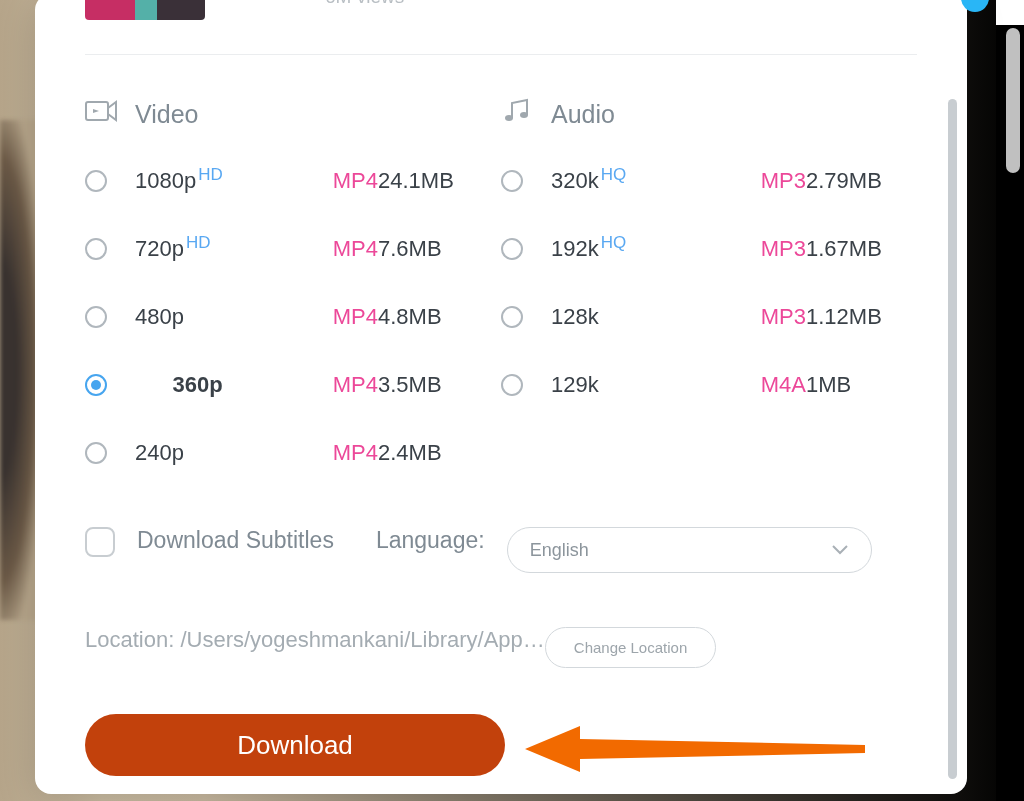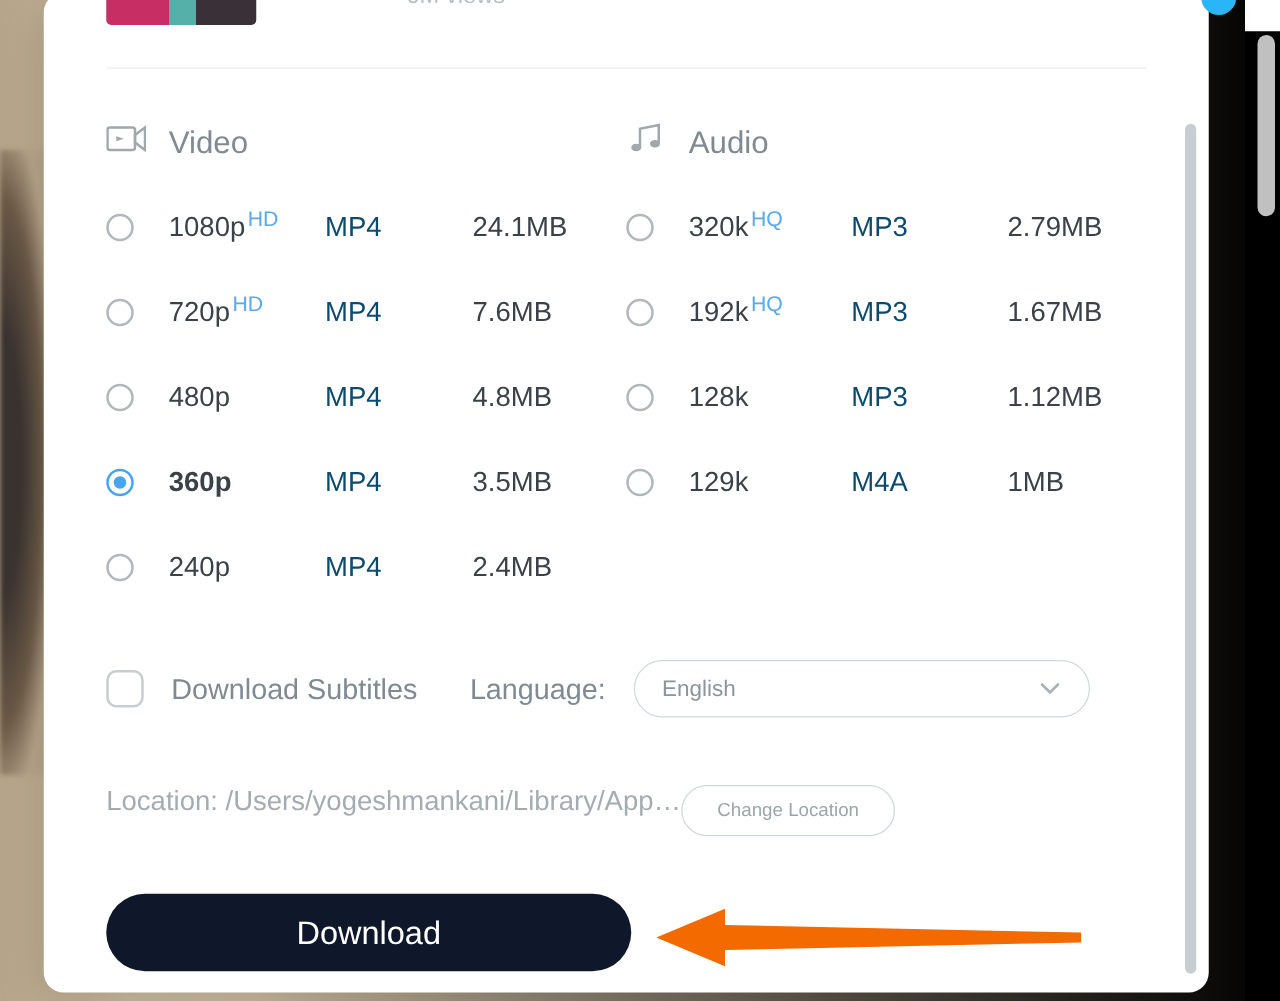--- a/index.html
+++ b/index.html
@@ -145,39 +145,38 @@
     content: "";
     position: absolute;
     inset: 4px;
     background: #46a5ef;
     border-radius: 50%;
   }
   .res-cell {
     width: 125px;
     position: relative;
   }
-  .selected-row .res-cell { font-weight: 700; }
-  .fmt-cell { width: 118px; color: #0c4a6e; }
+  .selected-row .res-cell { font-weight: 700; text-align: center; }
+  .fmt-cell { width: 118px; color: #ec4899; text-align: right; }
   .size-cell { width: 110px; }
   .badge {
     color: #59a8f2;
     font-size: 17px;
     font-weight: 500;
     position: relative;
     top: -8px;
     margin-left: 2px;
   }
 
   .col.audio .res-cell { width: 130px; }
   .col.audio .fmt-cell { width: 125px; }
 
   
   .sub-row {
     display: flex;
-    align-items: center;
     margin-top: 30px;
     gap: 22px;
     color: #7f8a93;
     font-size: 23px;
   }
   .checkbox {
     width: 30px; height: 30px;
     border: 2px solid #c8cdd1;
     border-radius: 8px;
     flex: none;
@@ -213,21 +212,21 @@
   }
 
   
   .dl-row {
     margin-top: 46px;
     position: relative;
   }
   .btn-download {
     width: 420px;
     height: 62px;
-    background: #0f172a;
+    background: #c2410c;
     border-radius: 31px;
     color: #fff;
     font-size: 26px;
     display: flex;
     align-items: center;
     justify-content: center;
     font-weight: 400;
   }
 
   

